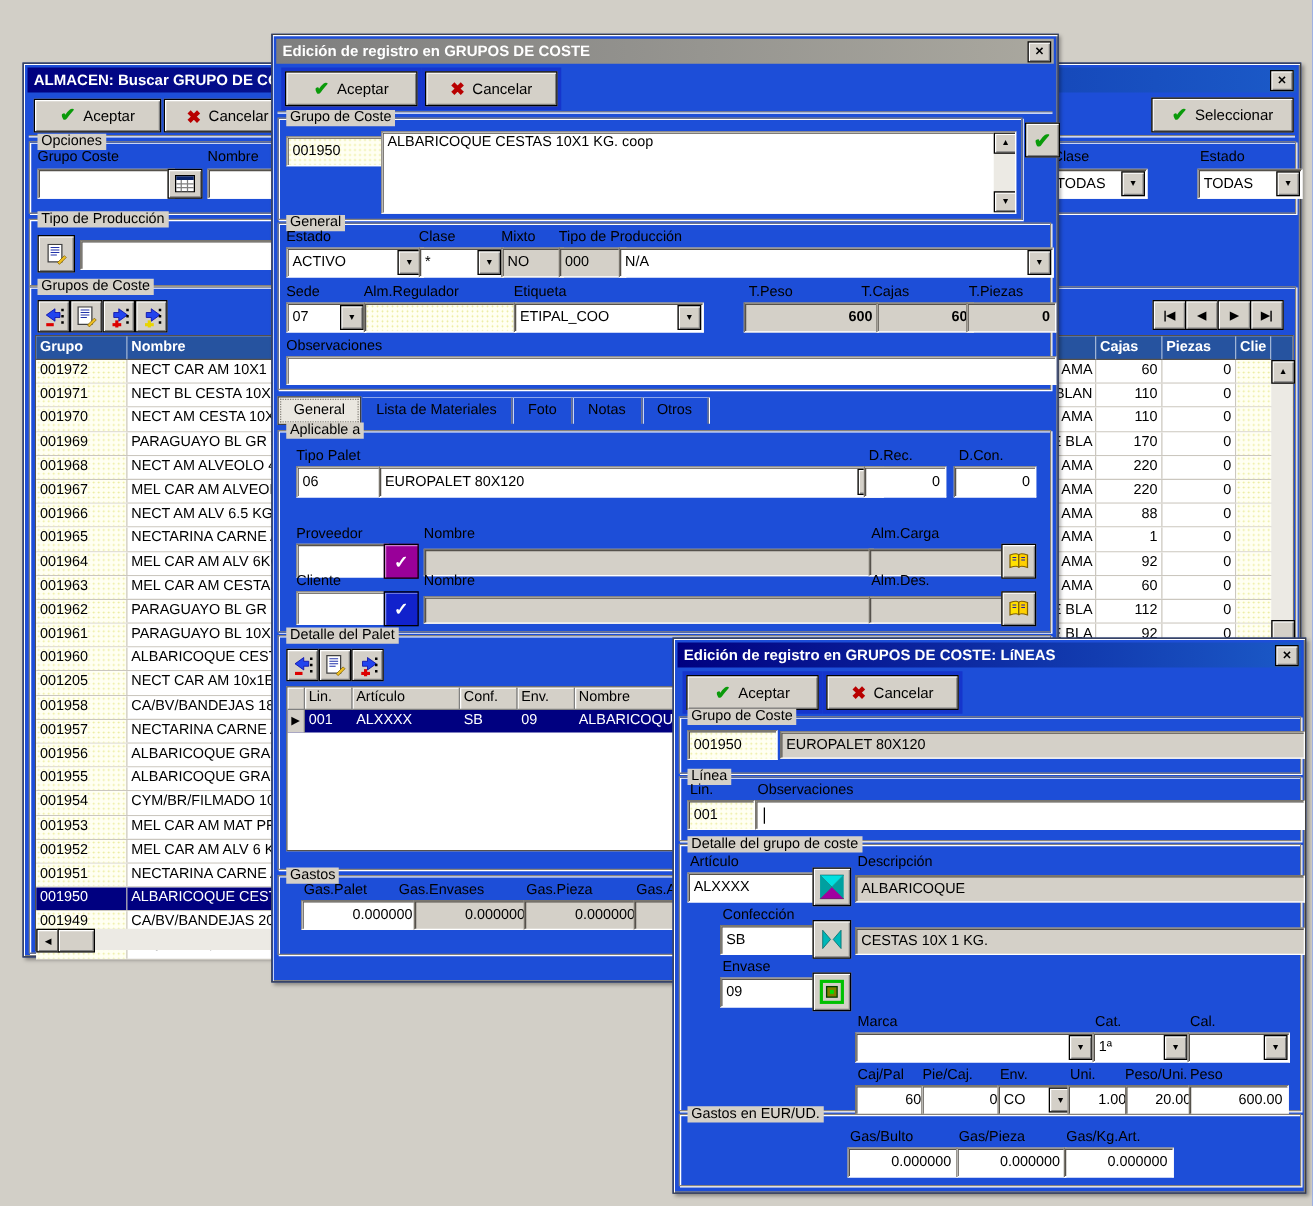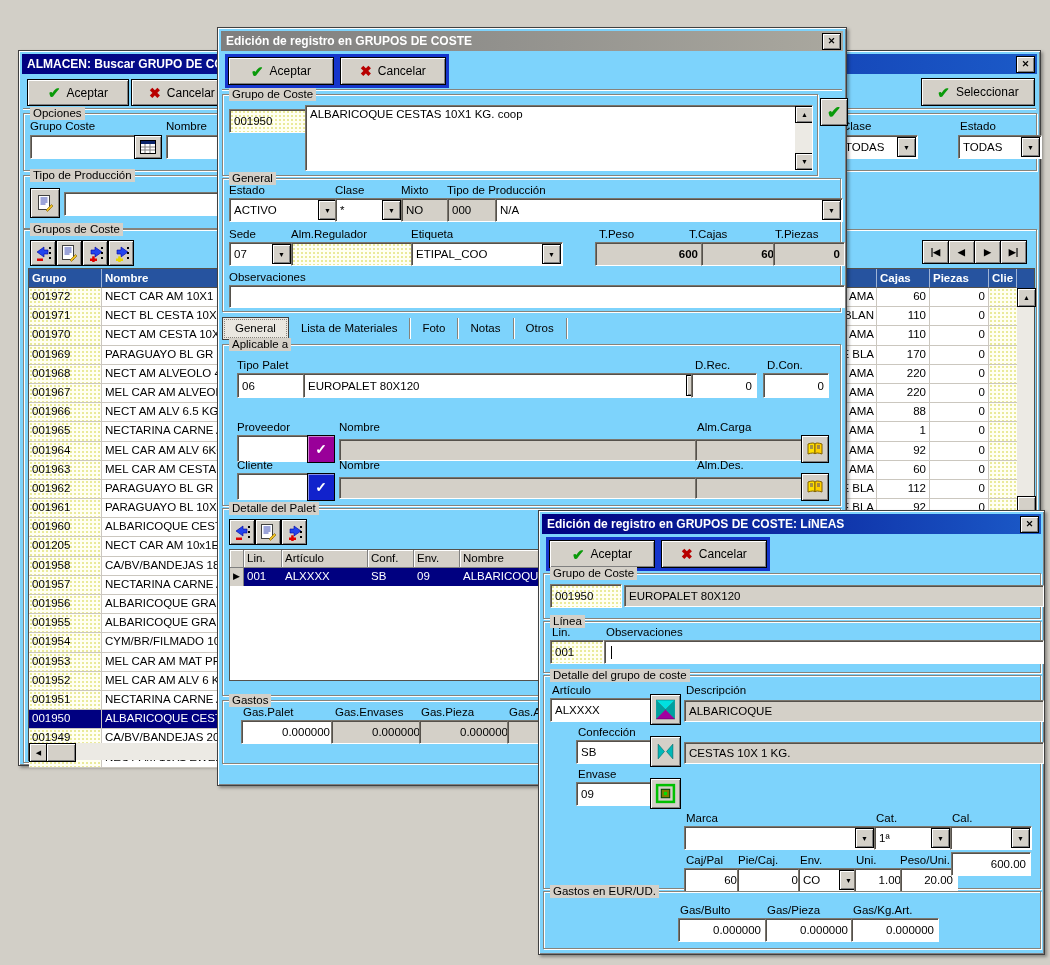--- a/index.html
+++ b/index.html
@@ -1,18 +1,18 @@
 <!DOCTYPE html>
 <html><head>
 <meta charset="utf-8">
 <style>
   html,body{margin:0;padding:0}
   #desk{position:relative;width:1050px;height:965px;background:#d2cfc7;overflow:hidden;
         font-family:"Liberation Sans",sans-serif;font-size:11.5px;color:#000}
-  .w{position:absolute;background:#7dd3fc;border:1px solid #404040;
+  .w{position:absolute;background:#1d4ed8;border:1px solid #404040;
      box-shadow:inset 1px 1px 0 #fff,inset -1px -1px 0 #808080,2px 2px 3px rgba(0,0,0,.35)}
   .tb{position:absolute;left:3px;top:3px;right:3px;height:20px;display:flex;align-items:center;padding:0 2px 0 5px}
   .tb.act{background:linear-gradient(90deg,#000080,#1b5ac8)}
   .tb.inact{background:linear-gradient(90deg,#7e7e7e,#aaa89f)}
   .tbt{color:#fff;font-weight:bold;font-size:12px;flex:1;white-space:nowrap;overflow:hidden}
   .tbx{width:17px;height:15px;background:#d4d0c8;border:1px solid #000;
        box-shadow:inset 1px 1px 0 #fff,inset -1px -1px 0 #808080;font-size:9px;font-weight:bold;
        display:flex;align-items:center;justify-content:center}
   .b3{position:absolute;background:#d4d0c8;border:1px solid #000;
       box-shadow:inset 1px 1px 0 #fff,inset -1px -1px 0 #808080;
@@ -626,21 +626,21 @@
           </div>
       </div>
     </div>
 
     <div class="grp" style="left:4px;top:672px;width:617px;height:62px">
       <span class="glab">Gastos</span>
       <span class="lb" style="left:20px;top:5px">Gas.Palet</span>
       <div class="sk num" style="left:18px;top:19px;width:84px;height:22px">
         <span>0.000000</span>
       </div>
-      <span class="lb" style="left:112px;top:5px">Gas.Envases</span>
+      <span class="lb" style="left:96px;top:5px">Gas.Envases</span>
       <div class="sk gray num" style="left:108px;top:19px;width:84px;height:22px">
         <span>0.000000</span>
       </div>
       <span class="lb" style="left:198px;top:5px">Gas.Pieza</span>
       <div class="sk gray num" style="left:196px;top:19px;width:84px;height:22px">
         <span>0.000000</span>
       </div>
       <span class="lb" style="left:286px;top:5px">Gas.A</span>
       <div class="sk gray num" style="left:284px;top:19px;width:84px;height:22px">
         <span>0.000000</span>
@@ -757,21 +757,21 @@
       </div>
       <span class="lb" style="left:312px;top:178px">Uni.</span>
       <div class="sk num" style="left:310px;top:192px;width:42px;height:22px">
         <span>1.00</span>
       </div>
       <span class="lb" style="left:356px;top:178px">Peso/Uni.</span>
       <div class="sk num" style="left:356px;top:192px;width:48px;height:22px">
         <span>20.00</span>
       </div>
       <span class="lb" style="left:408px;top:178px">Peso</span>
-      <div class="sk num" style="left:407px;top:176px;width:70px;height:22px">
+      <div class="sk num" style="left:407px;top:192px;width:70px;height:22px">
         <span>600.00</span>
       </div>
     </div>
 
     <div class="grp" style="left:4px;top:380px;width:496px;height:56px">
       <span class="glab">Gastos en EUR/UD.</span>
       <span class="lb" style="left:136px;top:12px">Gas/Bulto</span>
       <div class="sk num" style="left:134px;top:26px;width:78px;height:22px">
         <span>0.000000</span>
       </div>

